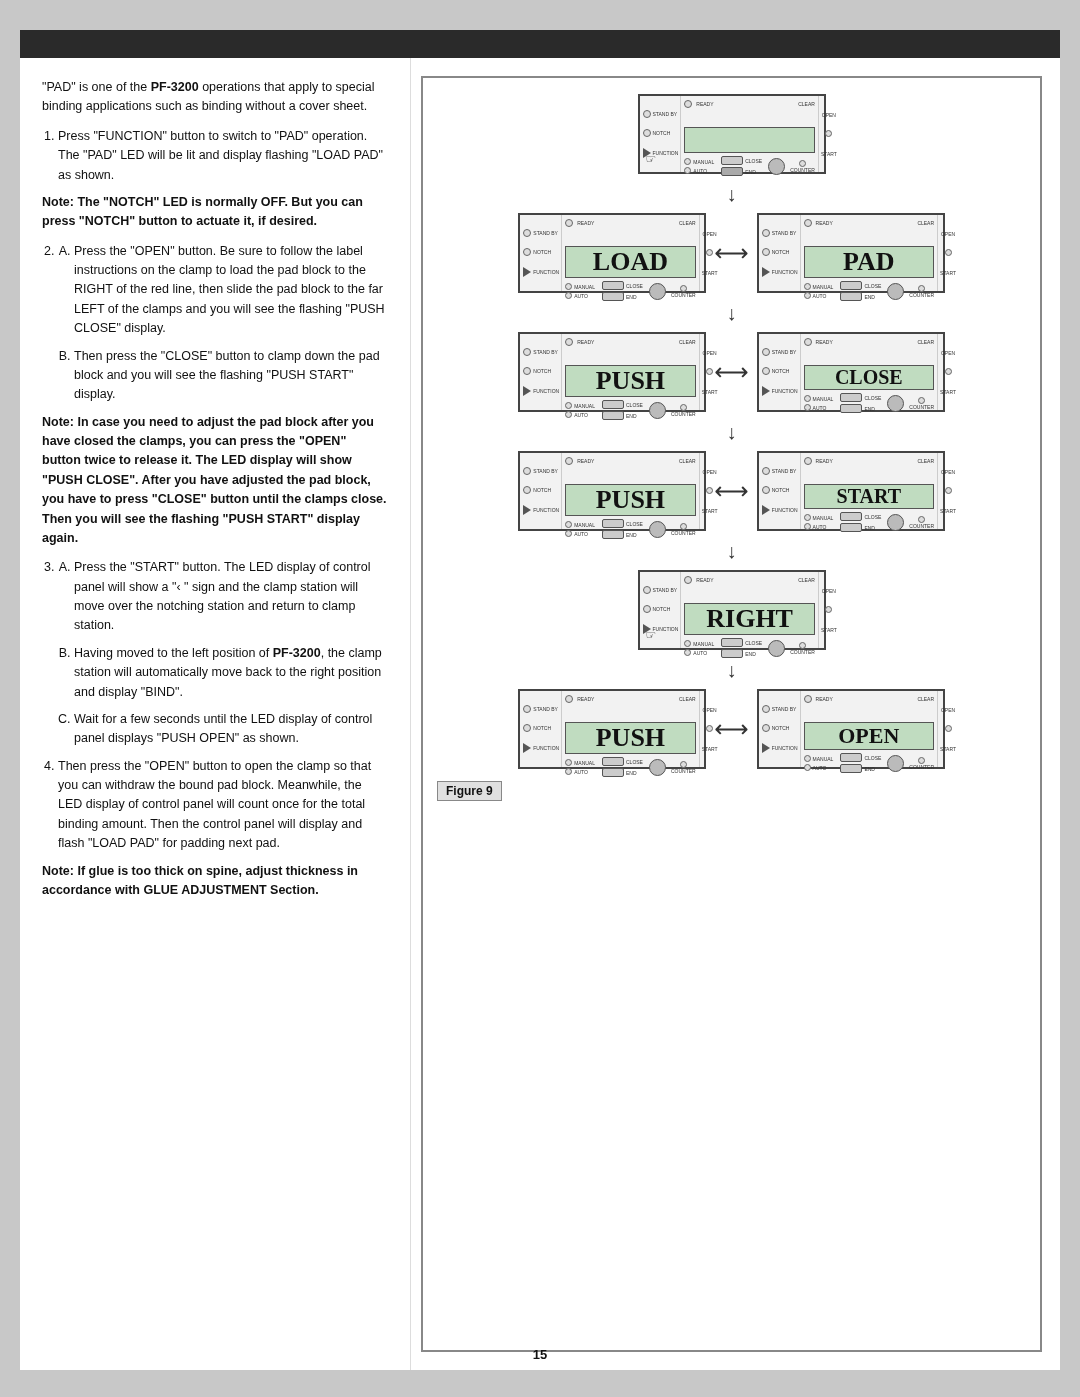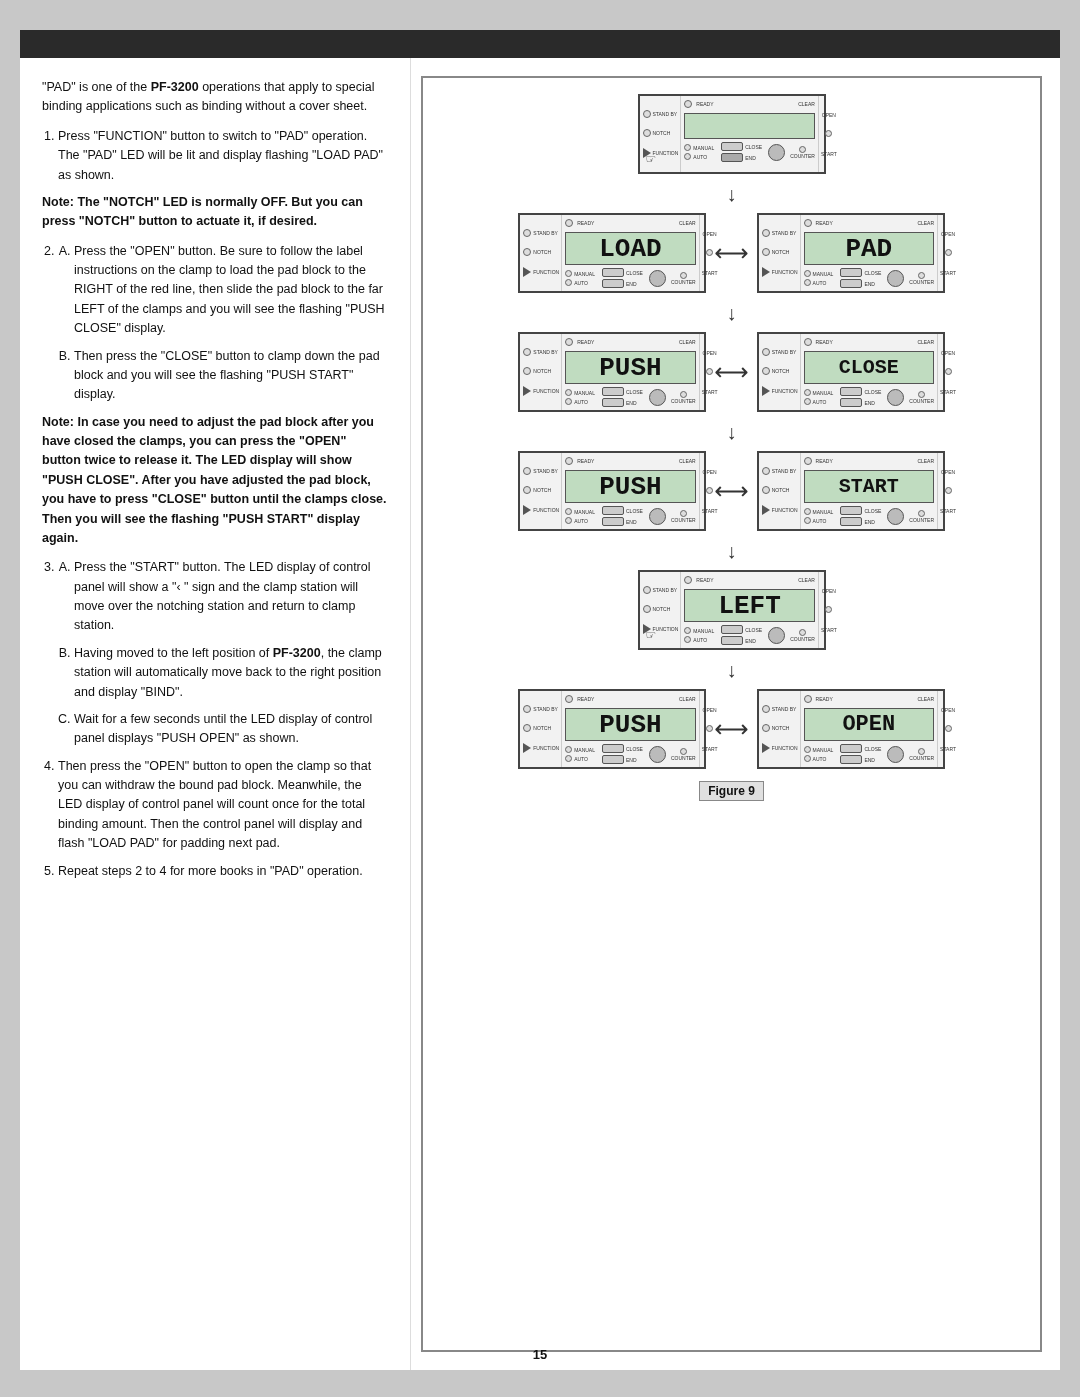--- a/index.html
+++ b/index.html
@@ -150,23 +150,24 @@
       padding: 4px 3px 3px 3px;
       gap: 3px;
     }
     .pb-display {
       background: #c0dcc0;
       border: 1.5px solid #555;
       flex: 1;
       display: flex;
       align-items: center;
       justify-content: center;
-      font-family: Liberation Mono, monospace;
+      font-family: Liberation Serif, serif;
       font-weight: bold;
       color: #111;
+      margin-top: 14px;
     }
     .pb-display.sz-xl { font-size: 26px; }
     .pb-lower {
       display: flex;
       flex-direction: row;
       align-items: center;
       gap: 3px;
     }
     .pb-btn {
       height: 9px;
@@ -307,26 +308,24 @@
           </ol>
         </li>
       </ol>
 
       <ol start="4">
         <li>
           Then press the "OPEN" button to open the clamp so that you can withdraw the bound pad block. Meanwhile, the LED display of control panel will count once for the total binding amount. Then the control panel will display and flash "LOAD PAD" for padding next pad.
         </li>
       </ol>
 
-
-      <ol start="5">
-        <li>
-          Repeat steps 2 to 4 for more books in "PAD" operation.
-        </li>
-      </ol>
+      <p>
+        <strong>Note: If glue is too thick on spine, adjust thickness in accordance with GLUE ADJUSTMENT Section.</strong>
+      </p>
+
     </div>
 
     <div class="right-col">
       <div class="diagrams-wrapper">
 
         <div class="row-single">
           <div class="panel-box">
             <div class="pb-left">
               <div class="pb-row">
                 <div class="pb-circle"></div>
@@ -793,21 +792,21 @@
                 <span class="pb-text">FUNCTION</span>
               </div>
             </div>
             <div class="pb-center">
               <div style="display:flex;flex-direction:row;gap:4px;align-items:center;margin-bottom:2px;">
                 <div class="pb-circle"></div>
                 <span class="pb-text">READY</span>
                 <div style="flex:1"></div>
                 <span class="pb-text">CLEAR</span>
               </div>
-              <div class="pb-display sz-xl">LEFT</div>
+              <div class="pb-display sz-xl">RIGHT</div>
               <div class="pb-lower">
                 <div style="display:flex;flex-direction:column;gap:2px;">
                   <div class="pb-row">
                     <div class="pb-circle-sm"></div>
                     <span class="pb-text">MANUAL</span>
                   </div>
                   <div class="pb-row">
                     <div class="pb-circle-sm"></div>
                     <span class="pb-text">AUTO</span>
                   </div>
@@ -961,21 +960,21 @@
               </div>
             </div>
             <div class="pb-right">
               <div style="font-size:5px;">OPEN</div>
               <div class="pb-circle-sm"></div>
               <div class="pb-start-label">START</div>
             </div>
           </div>
         </div>
 
-        <div style="display:flex;justify-content:center;margin-top:6px;">
+        <div style="display:flex;justify-content:flex-start;margin-top:6px;">
           <span style="font-size:12px;font-weight:bold;color:#111;background:#e0e0e0;padding:2px 8px;border:1px solid #888;">Figure 9</span>
         </div>
 
       </div>
     </div>
   </div>
 
   <div class="page-number">15</div>
 </div>
 

